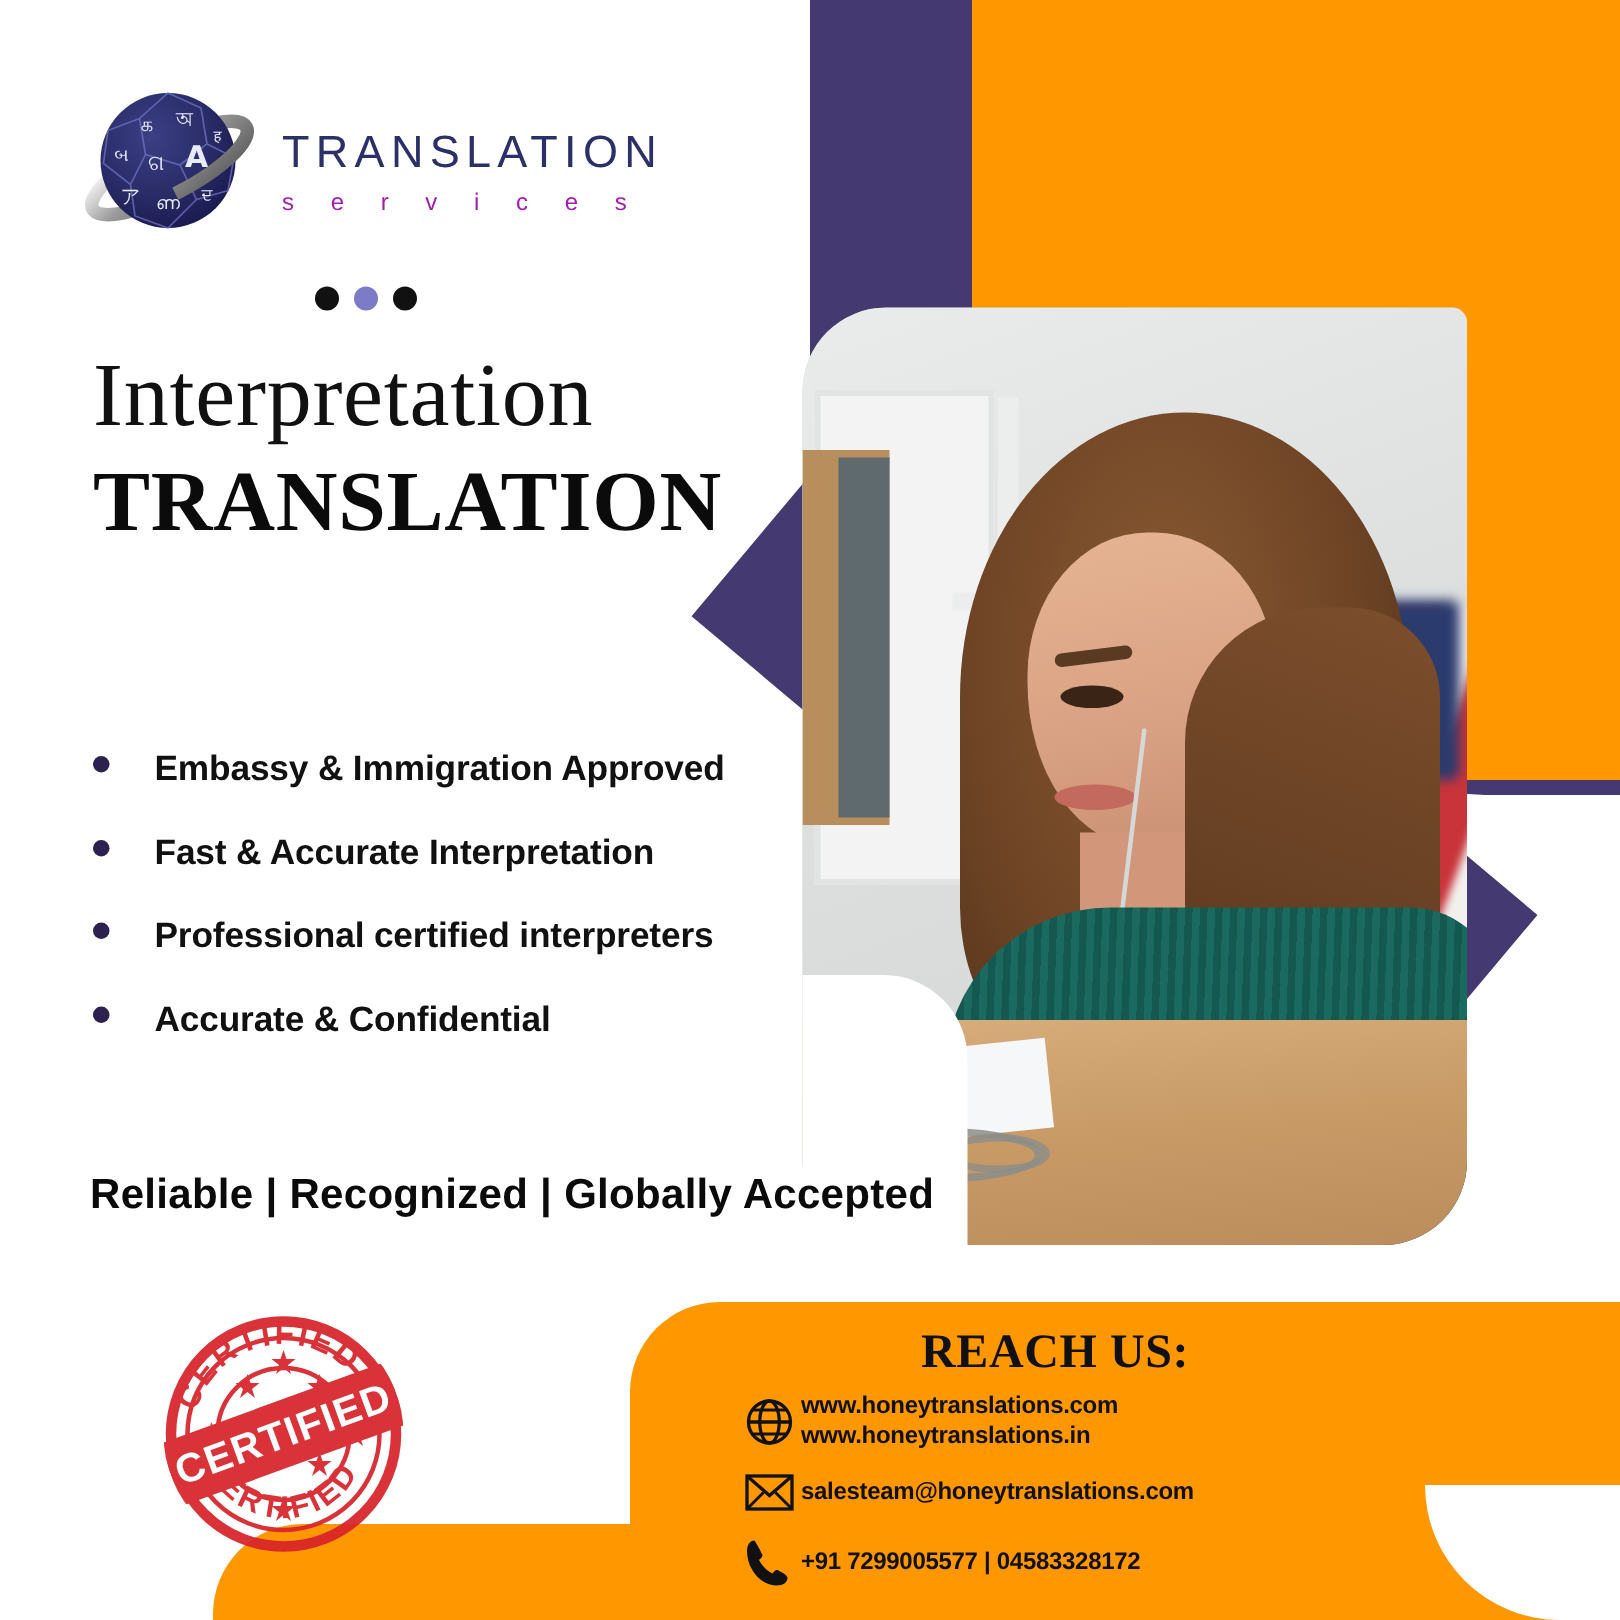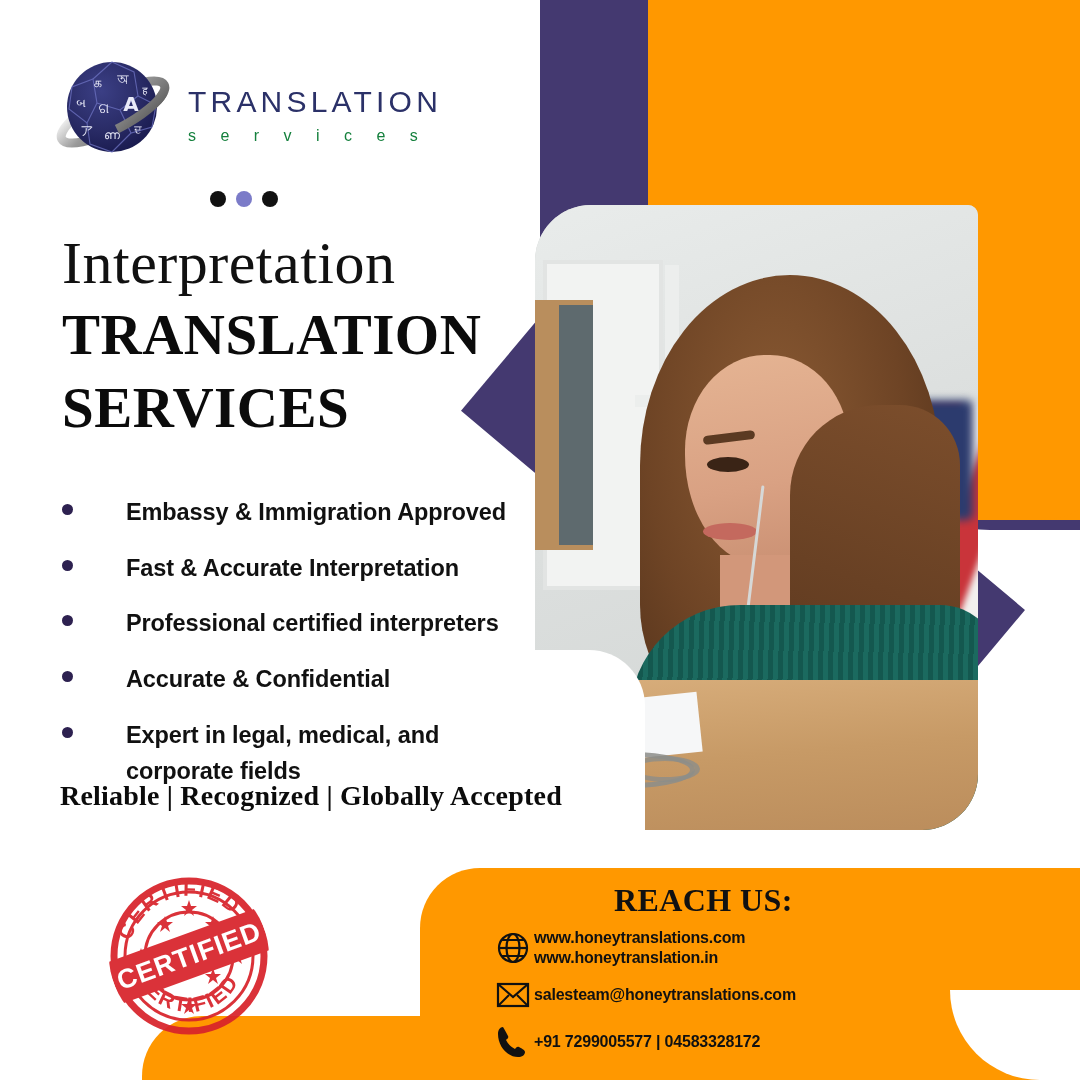--- a/index.html
+++ b/index.html
@@ -74,21 +74,21 @@
     position:absolute; top:2px; right:-20px;
     font-size:17px; font-weight:400; letter-spacing:0;
   }
   .logo-translation{
     font-family:"Liberation Sans", sans-serif;
     font-size:30px; color:#2B3168; letter-spacing:4.2px;
     line-height:1.25; font-weight:400; margin-top:2px;
   }
   .logo-services{
     font-family:"Liberation Sans", sans-serif;
-    font-size:16px; color:#15803d; letter-spacing:10px;
+    font-size:16px; color:#a21caf; letter-spacing:10px;
     margin-top:6px; font-weight:400;
   }
   .dots{
     position:absolute; left:210px; top:191px;
     display:flex; gap:10px; z-index:6;
   }
   .dot{ width:16px; height:16px; border-radius:50%; }
 
   
   .headline{ position:absolute; left:62px; top:232px; z-index:6; }
@@ -98,34 +98,34 @@
     letter-spacing:0.5px;
   }
   .h-bold{
     font-family:"Liberation Serif", serif;
     font-size:57px; font-weight:700; color:#0b0b0b;
     line-height:1.18; letter-spacing:0.5px; margin-top:6px;
   }
 
   
   .bullets{ position:absolute; left:56px; top:495px; width:500px; z-index:6; }
-  .bullet-row{ display:flex; align-items:flex-start; margin-bottom:20px;gap:23px; }
+  .bullet-row{ display:flex; align-items:flex-start; margin-bottom:20px; }
   .bullet-dot{
     width:11px; height:11px; border-radius:50%;
     background:#2d2150; margin:9px 30px 0 6px; flex:0 0 auto;
   }
   .bullet-text{
     font-size:23.5px; font-weight:700; color:#111;
     line-height:1.52; letter-spacing:-0.1px;
   }
 
   
   .tagline{
     position:absolute; left:60px; top:780px; z-index:6;
-    font-family:Liberation Serif, serif;
+    font-family:Liberation Sans, sans-serif;
     font-size:28px; font-weight:700; color:#0b0b0b;
     letter-spacing:0.2px;
   }
 
   
   .photo{
     position:absolute; left:535px; top:205px;
     width:443px; height:625px; z-index:4;
     border-radius:56px 10px 56px 56px;
     overflow:hidden;
@@ -314,43 +314,38 @@
 
 <div class="dots">
   <span class="dot" style="background:#111111"></span>
   <span class="dot" style="background:#7B7BC8"></span>
   <span class="dot" style="background:#111111"></span>
 </div>
 
 <div class="headline">
   <div class="h-script">Interpretation</div>
   <div class="h-bold">TRANSLATION</div>
-  <div class="h-bold">SERVICES</div>
 </div>
 
 <div class="bullets">
   <div class="bullet-row">
     <span class="bullet-dot"></span>
     <span class="bullet-text">Embassy &amp; Immigration Approved</span>
   </div>
   <div class="bullet-row">
     <span class="bullet-dot"></span>
     <span class="bullet-text">Fast &amp; Accurate Interpretation</span>
   </div>
   <div class="bullet-row">
     <span class="bullet-dot"></span>
     <span class="bullet-text">Professional certified interpreters</span>
   </div>
   <div class="bullet-row">
     <span class="bullet-dot"></span>
     <span class="bullet-text">Accurate &amp; Confidential</span>
-  </div>
-  <div class="bullet-row">
-    <span class="bullet-dot"></span>
-    <span class="bullet-text" style="max-width:360px;display:inline-block;">Expert in legal, medical, and corporate fields</span>
   </div>
 </div>
 
 <div class="tagline">Reliable  |  Recognized  |  Globally Accepted</div>
 
 <div class="stamp">
   <svg viewBox="0 0 168 168" width="168" height="168">
     <defs>
       <path id="arcTop" d="M 24 84 A 60 60 0 0 1 144 84"></path>
       <path id="arcBot" d="M 28 84 A 56 56 0 0 0 140 84"></path>
@@ -399,21 +394,21 @@
       <svg width="34" height="34" viewBox="0 0 34 34">
         <circle cx="17" cy="17" r="14" fill="none" stroke="#111" stroke-width="2.2"></circle>
         <ellipse cx="17" cy="17" rx="6.5" ry="14" fill="none" stroke="#111" stroke-width="2.2"></ellipse>
         <line x1="3" y1="17" x2="31" y2="17" stroke="#111" stroke-width="2.2"></line>
         <line x1="6" y1="9" x2="28" y2="9" stroke="#111" stroke-width="2"></line>
         <line x1="6" y1="25" x2="28" y2="25" stroke="#111" stroke-width="2"></line>
       </svg>
     </span>
     <span class="c-text">
       <span class="ln">www.honeytranslations.com</span>
-      <span class="ln">www.honeytranslation.in</span>
+      <span class="ln">www.honeytranslations.in</span>
     </span>
   </div>
 
   <div class="c-row" style="margin-bottom:14px;">
     <span class="c-icon">
       <svg width="34" height="30" viewBox="0 0 34 30">
         <rect x="2" y="4" width="30" height="22" fill="none" stroke="#111" stroke-width="2.2"></rect>
         <polyline points="2,4 17,17 32,4" fill="none" stroke="#111" stroke-width="2.2"></polyline>
         <line x1="2" y1="26" x2="13" y2="15" stroke="#111" stroke-width="2"></line>
         <line x1="32" y1="26" x2="21" y2="15" stroke="#111" stroke-width="2"></line>

